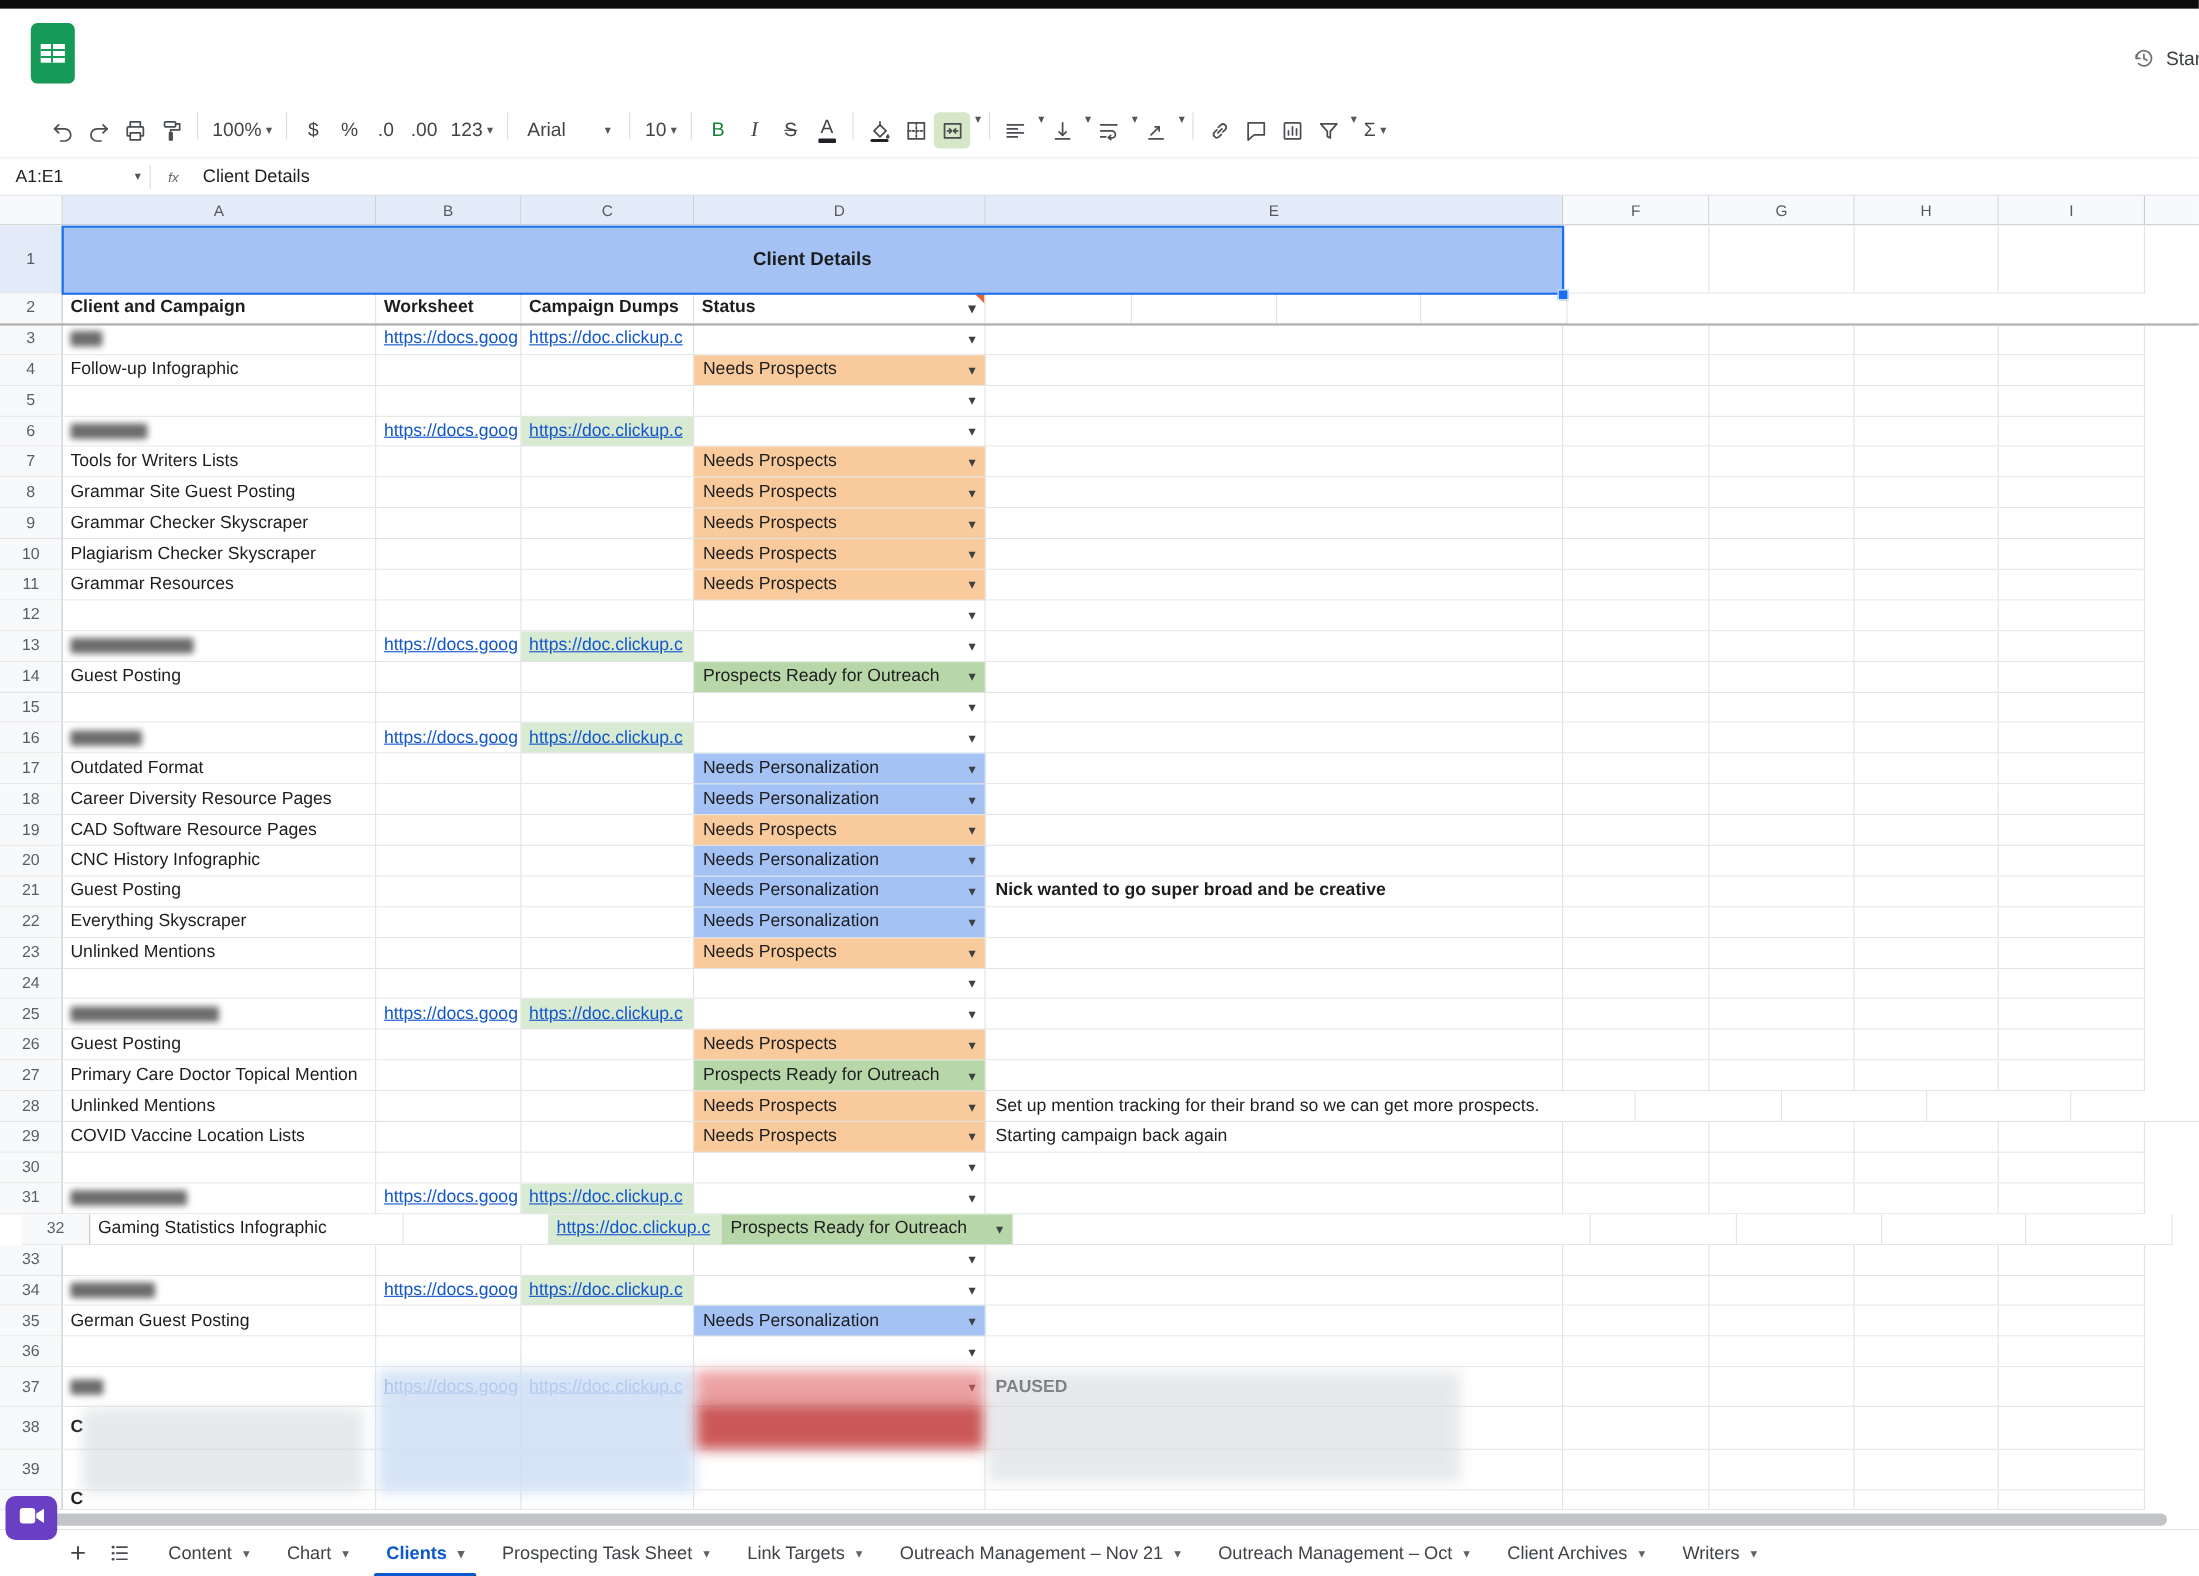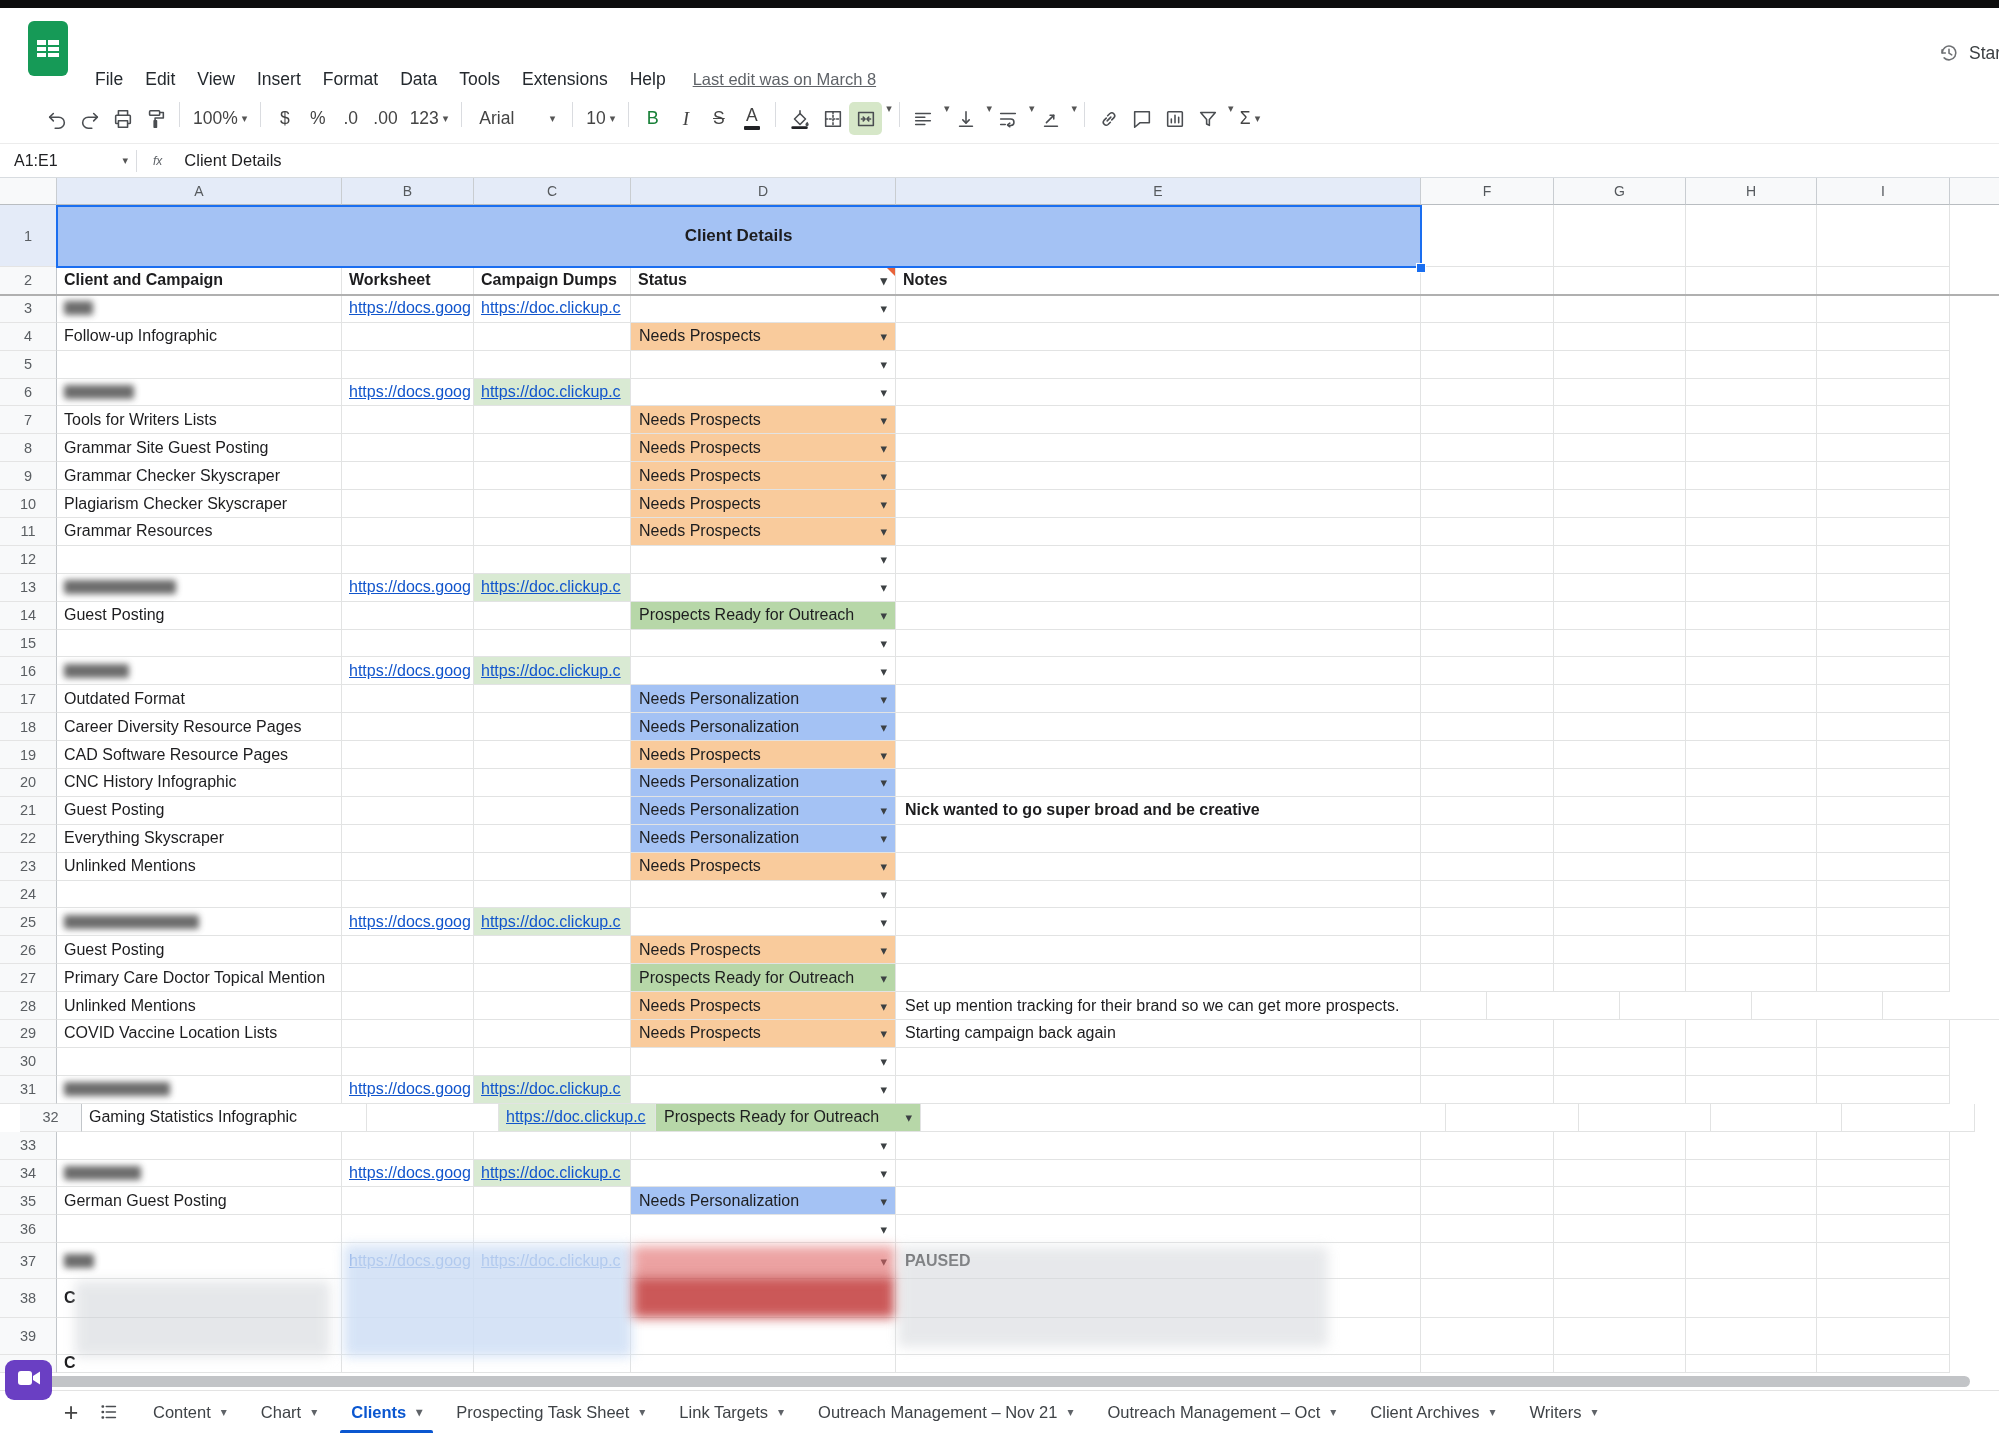--- a/index.html
+++ b/index.html
@@ -102,34 +102,20 @@
 </head>
 <body>
 
 <div class="app">
   <div class="top-strip"></div>
 
   <header class="topbar">
     <div class="logo">
       <div class="logo-grid"></div>
     </div>
-    <div class="menu-wrap">
-      <nav id="menubar" style="display:flex">
-          <span class="menu-item">File</span>
-          <span class="menu-item">Edit</span>
-          <span class="menu-item">View</span>
-          <span class="menu-item">Insert</span>
-          <span class="menu-item">Format</span>
-          <span class="menu-item">Data</span>
-          <span class="menu-item">Tools</span>
-          <span class="menu-item">Extensions</span>
-          <span class="menu-item">Help</span>
-        </nav>
-      <span class="last-edit">Last edit was on March 8</span>
-    </div>
     <div class="top-right">
       <span class="title-ic">
           <svg width="22" height="22" viewBox="0 0 24 24" fill="none" stroke="#4a4d51" stroke-width="1.7" stroke-linecap="round" stroke-linejoin="round">
             <path d="M4.5 12a7.5 7.5 0 1 1 2.2 5.3"></path>
             <path d="M4.5 12H8M4.5 12V8.5"></path>
             <path d="M12 8v4.2l3 1.8"></path>
           </svg>
         </span>
       <span>Star</span>
     </div>
@@ -321,23 +307,20 @@
             <div class="cell hdrtext" style="width: 132px;">
               <span>Worksheet</span>
             </div>
             <div class="cell hdrtext" style="width: 157px;">
               <span>Campaign Dumps</span>
             </div>
             <div class="cell hdrtext" style="width: 265px;">
               <span>Status</span>
               <span class="ddarr">▾</span>
               <span class="corner-mark"></span>
-            </div>
-            <div class="cell hdrtext" style="width: 525px;">
-              <span>Notes</span>
             </div>
             <div class="cell" style="width: 133px;"></div>
             <div class="cell" style="width: 132px;"></div>
             <div class="cell" style="width: 131px;"></div>
             <div class="cell" style="width: 133px;"></div>
             <div class="cell fillc" style="width: 49px;"></div>
           </div>
           <div class="row" style="height: 27.9px;">
             <div class="gut" style="width: 57px;">3</div>
             <div class="cell bold" style="width: 285px;">

